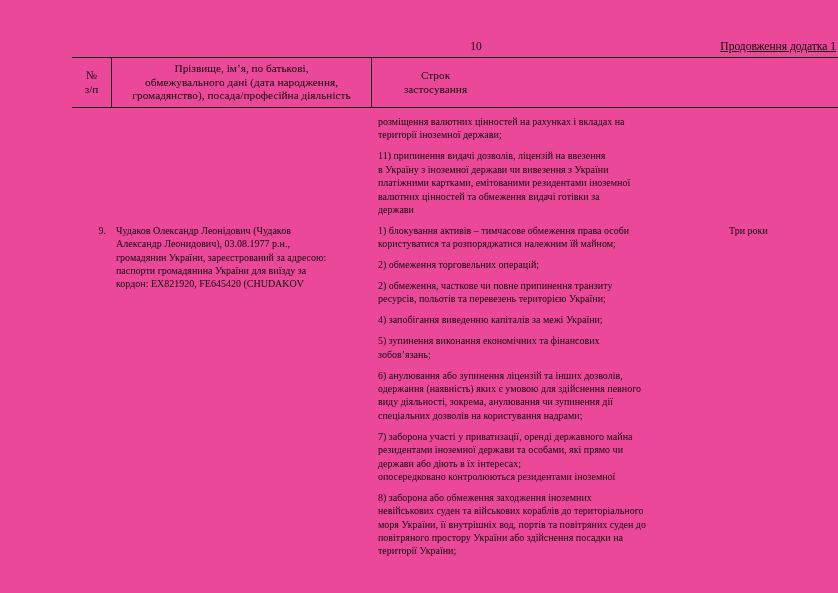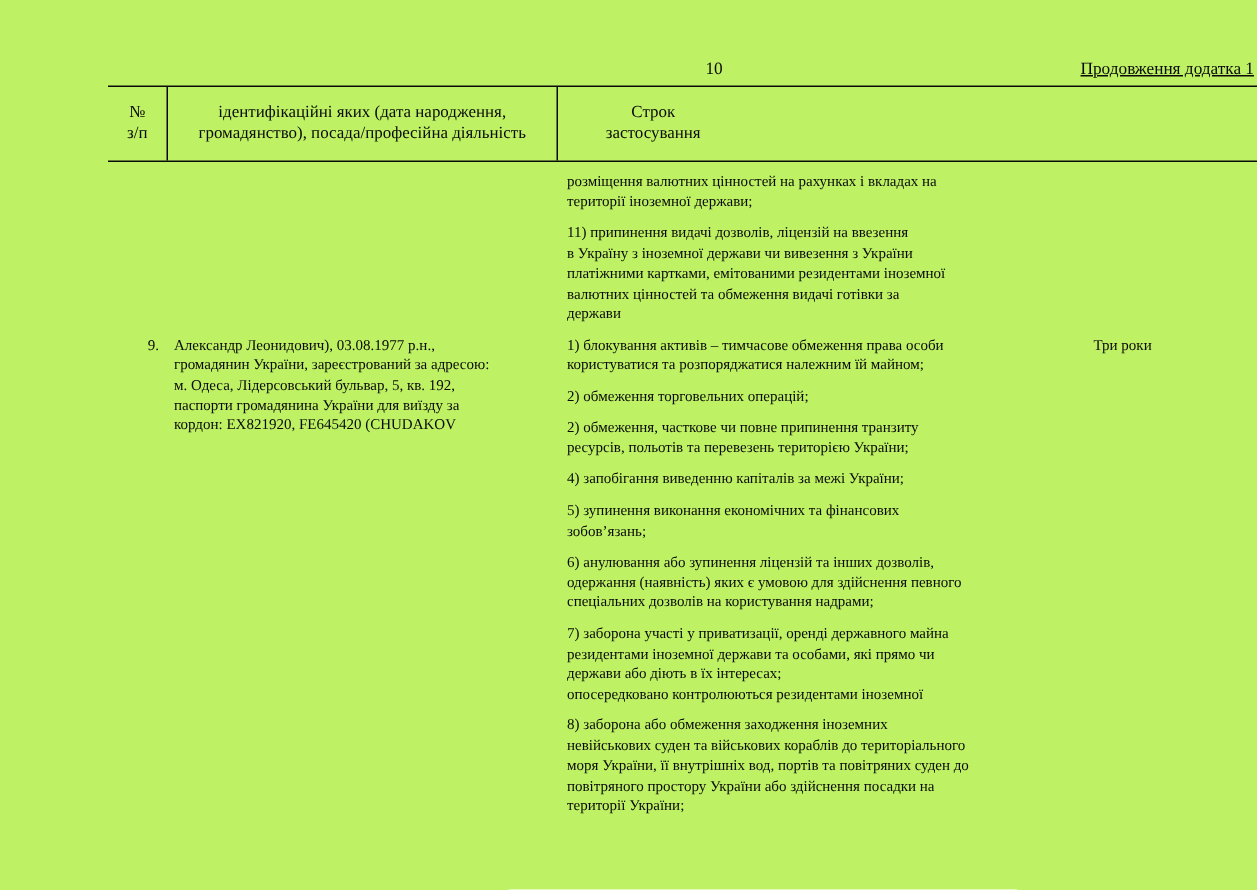--- a/index.html
+++ b/index.html
@@ -11,21 +11,21 @@
   body {
     font-family: "Liberation Serif", "DejaVu Serif", serif;
     color: #0a0a0a;
     -webkit-font-smoothing: antialiased;
   }
   #page {
     position: relative;
     width: 838px;
     height: 593px;
     overflow: hidden;
-    background: #bef264;
+    background: #ec4899;
   }
 
   
   .running-head {
     position: absolute;
     left: 72px;
     right: 0px;
     top: 38px;
     height: 16px;
     font-size: 11.5px;
@@ -119,21 +119,22 @@
 
     <div class="thead">
       <div class="th th-col-num">
         <span class="th-lines">
           <span class="nowrapline">№</span>
           <span class="nowrapline">з/п</span>
         </span>
       </div>
       <div class="th th-col-name">
         <span class="th-lines">
-          <span class="nowrapline">ідентифікаційні яких (дата народження,</span>
+          <span class="nowrapline">Прізвище, ім’я, по батькові,</span>
+          <span class="nowrapline">обмежувального дані (дата народження,</span>
           <span class="nowrapline">громадянство), посада/професійна діяльність</span>
         </span>
       </div>
       <div class="th th-col-term">
         <span class="th-lines">
           <span class="nowrapline">Строк</span>
           <span class="nowrapline">застосування</span>
         </span>
       </div>
     </div>
@@ -158,23 +159,23 @@
           </p>
         </div>
         <div class="cell c-term"></div>
       </div>
 
       <div class="row">
 
         <div class="cell c-num">9.</div>
 
         <div class="cell c-name">
+          <span class="namecell-line">Чудаков Олександр Леонідович (Чудаков</span>
           <span class="namecell-line">Александр Леонидович), 03.08.1977 р.н.,</span>
           <span class="namecell-line">громадянин України, зареєстрований за адресою:</span>
-          <span class="namecell-line">м. Одеса, Лідерсовський бульвар, 5, кв. 192,</span>
           <span class="namecell-line">паспорти громадянина України для виїзду за</span>
           <span class="namecell-line">кордон: EX821920, FE645420 (CHUDAKOV</span>
         </div>
 
         <div class="cell c-meas">
           <p class="para">
             <span class="nowrapline">1) блокування активів – тимчасове обмеження права особи</span>
             <span class="nowrapline">користуватися та розпоряджатися належним їй майном;</span>
           </p>
           <p class="para">
@@ -187,20 +188,21 @@
           <p class="para">
             <span class="nowrapline">4) запобігання виведенню капіталів за межі України;</span>
           </p>
           <p class="para">
             <span class="nowrapline">5) зупинення виконання економічних та фінансових</span>
             <span class="nowrapline">зобов’язань;</span>
           </p>
           <p class="para">
             <span class="nowrapline">6) анулювання або зупинення ліцензій та інших дозволів,</span>
             <span class="nowrapline">одержання (наявність) яких є умовою для здійснення певного</span>
+            <span class="nowrapline">виду діяльності, зокрема, анулювання чи зупинення дії</span>
             <span class="nowrapline">спеціальних дозволів на користування надрами;</span>
           </p>
           <p class="para">
             <span class="nowrapline">7) заборона участі у приватизації, оренді державного майна</span>
             <span class="nowrapline">резидентами іноземної держави та особами, які прямо чи</span>
             <span class="nowrapline">держави або діють в їх інтересах;</span>
             <span class="nowrapline">опосередковано контролюються резидентами іноземної</span>
           </p>
           <p class="para tight">
             <span class="nowrapline">8) заборона або обмеження заходження іноземних</span>

